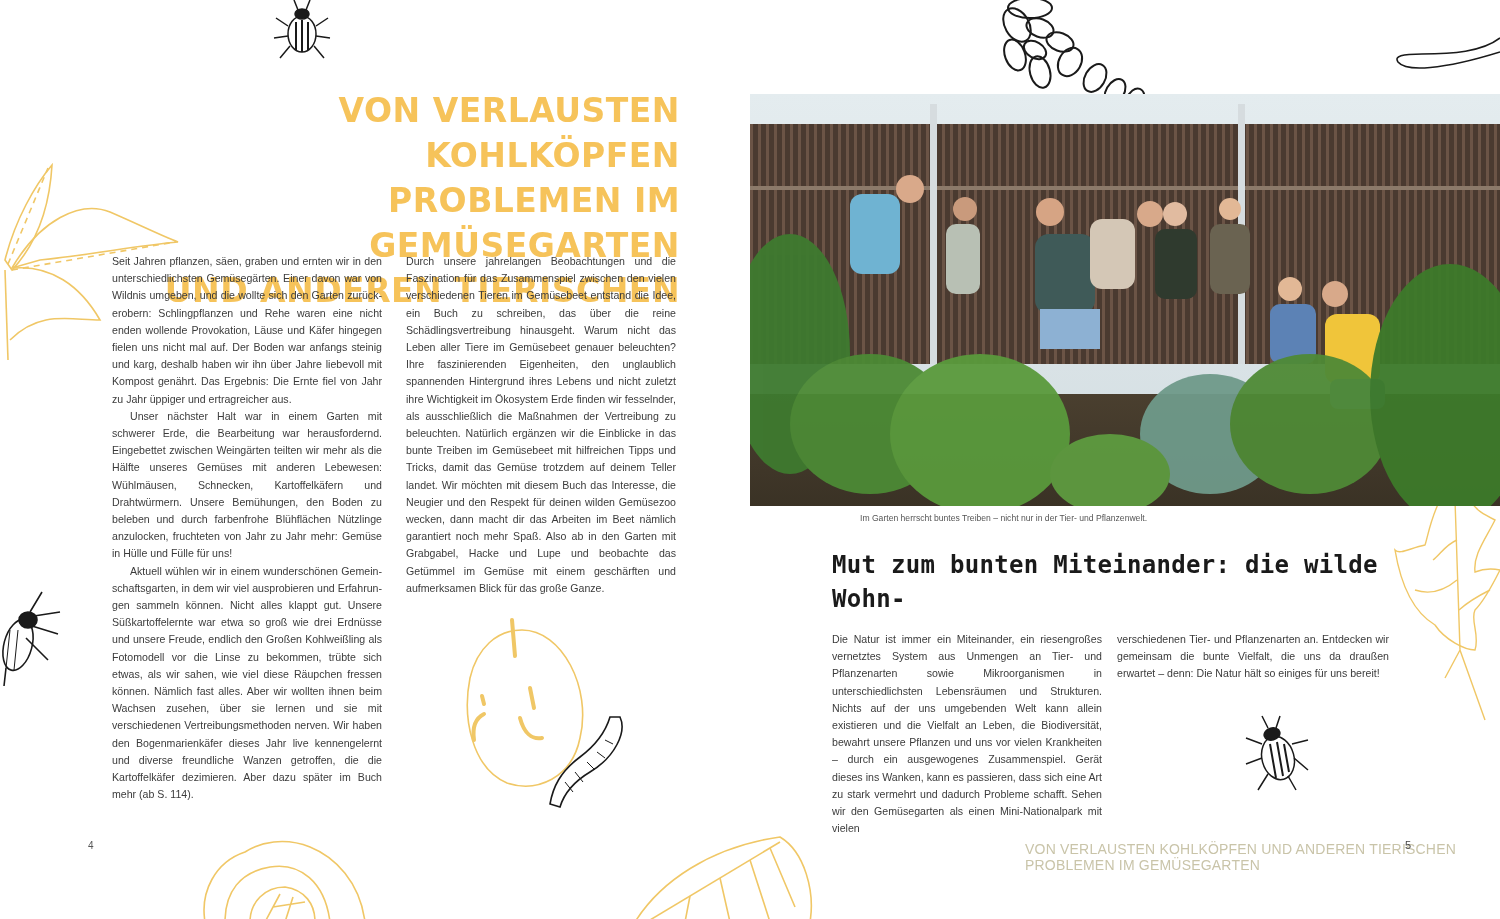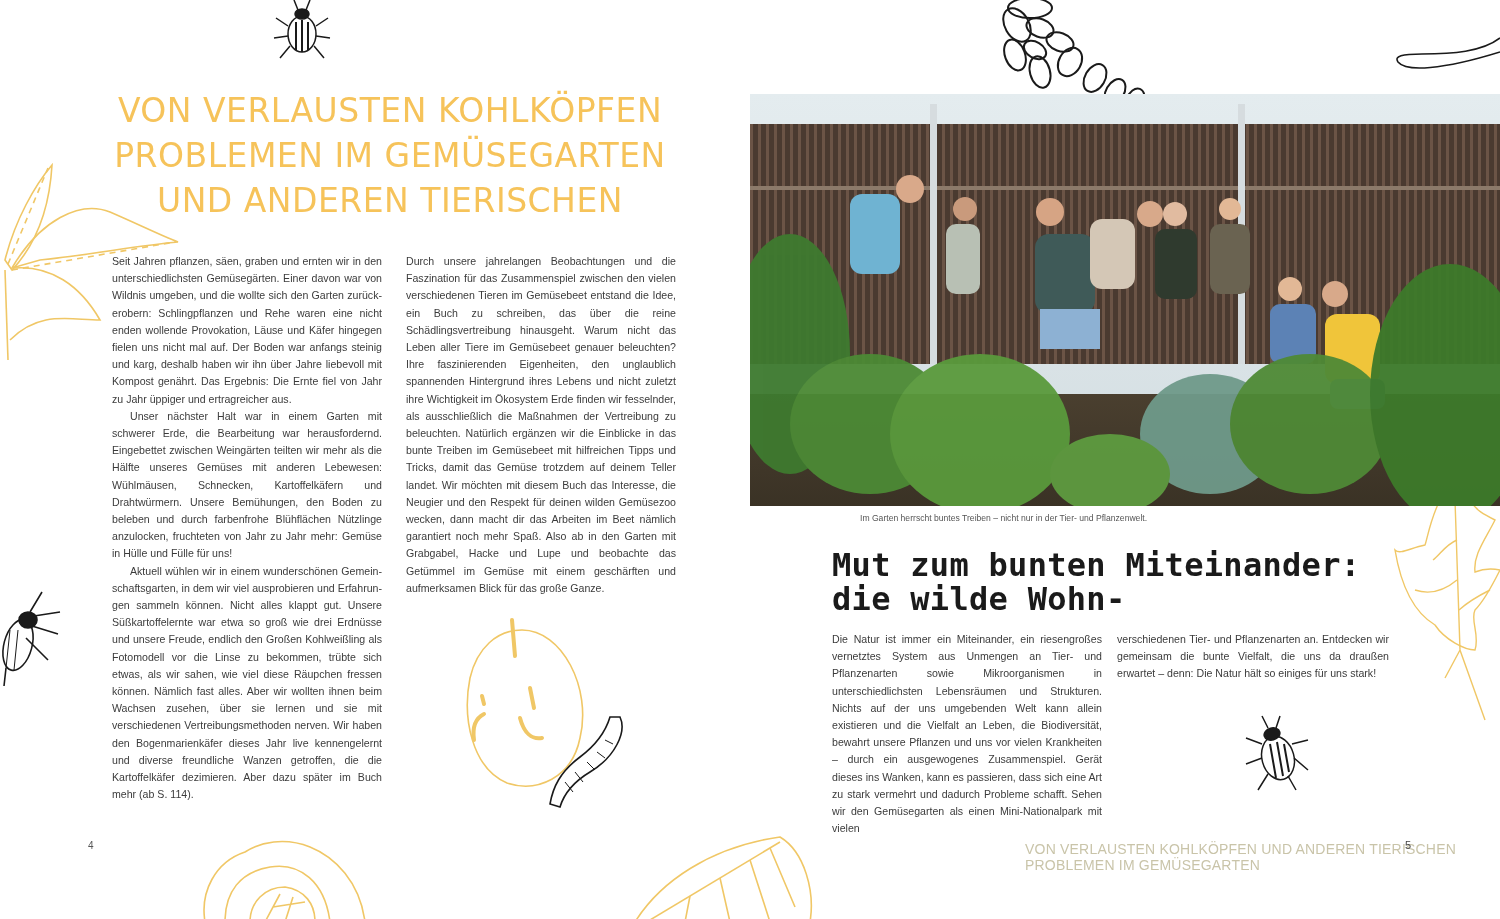--- a/index.html
+++ b/index.html
@@ -5,23 +5,23 @@
   html, body { margin: 0; padding: 0; }
   body {
     width: 1500px; height: 919px; position: relative; overflow: hidden;
     background: #ffffff;
     font-family: "Liberation Sans", sans-serif;
     color: #3a3a3a;
   }
   .abs { position: absolute; }
   .title {
     left: 100px; top: 88px; width: 580px;
-    text-align: center;
+    text-align: right;
     font-family: "DejaVu Sans", sans-serif;
-    font-weight: normal;
+    font-weight: bold;
     font-size: 33px; line-height: 45px;
     color: #f6c35a;
     letter-spacing: 0.5px;
   }
   .title span { display: block; }
   .col {
     font-size: 10.6px; line-height: 17.2px;
     text-align: justify; color: #3b3b3b;
     font-family: Liberation Sans, sans-serif;
     hyphens: manual;
@@ -37,21 +37,21 @@
     left: 750px; top: 94px; width: 750px; height: 412px;
     overflow: hidden;
     background: #cfd8dc;
   }
   .caption {
     left: 860px; top: 513px; font-size: 8.6px; color: #555;
   }
   .subhead {
     left: 832px; top: 548px; width: 560px;
     font-family: "DejaVu Sans Mono", monospace;
-    font-size: 32px; line-height: 34px; color: #1a1a1a;
+    font-size: 24px; line-height: 34px; color: #1a1a1a;
     letter-spacing: 0.3px;
   }
   .folio-left { left: 88px; top: 840px; font-size: 10px; color: #555; }
   .folio-right { left: 1405px; top: 839px; font-size: 11px; color: #444; }
   .running-head {
     left: 1025px; top: 841px; font-size: 14px; color: #c9c4a9;
     letter-spacing: 0.2px;
   }
   svg.deco { position: absolute; overflow: visible; }
 </style>
@@ -237,17 +237,17 @@
 
 <h2 class="abs subhead" style="margin:0">
   <span style="display:block">Mut zum bunten Miteinander: die wilde Wohn-</span>
 </h2>
 
 <div class="abs col col3">
   <p>Die Natur ist immer ein Miteinander, ein riesengroßes ver­netztes System aus Unmengen an Tier- und Pflanzenarten sowie Mikroorganismen in unterschiedlichsten Lebensräu­men und Strukturen. Nichts auf der uns umgebenden Welt kann allein existieren und die Vielfalt an Leben, die Biodi­versität, bewahrt unsere Pflanzen und uns vor vielen Krank­heiten – durch ein ausgewogenes Zusammenspiel. Gerät dieses ins Wanken, kann es passieren, dass sich eine Art zu stark vermehrt und dadurch Probleme schafft. Sehen wir den Gemüsegarten als einen Mini-Nationalpark mit vielen</p>
 </div>
 
 <div class="abs col col4">
-  <p>verschiedenen Tier- und Pflanzenarten an. Entdecken wir gemeinsam die bunte Vielfalt, die uns da draußen erwartet – denn: Die Natur hält so einiges für uns stark!</p>
+  <p>verschiedenen Tier- und Pflanzenarten an. Entdecken wir gemeinsam die bunte Vielfalt, die uns da draußen erwartet – denn: Die Natur hält so einiges für uns bereit!</p>
 </div>
 
 <div class="abs running-head">VON VERLAUSTEN KOHLKÖPFEN UND ANDEREN TIERISCHEN PROBLEMEN IM GEMÜSEGARTEN</div>
 <div class="abs folio-right">5</div>
 
 </body></html>

